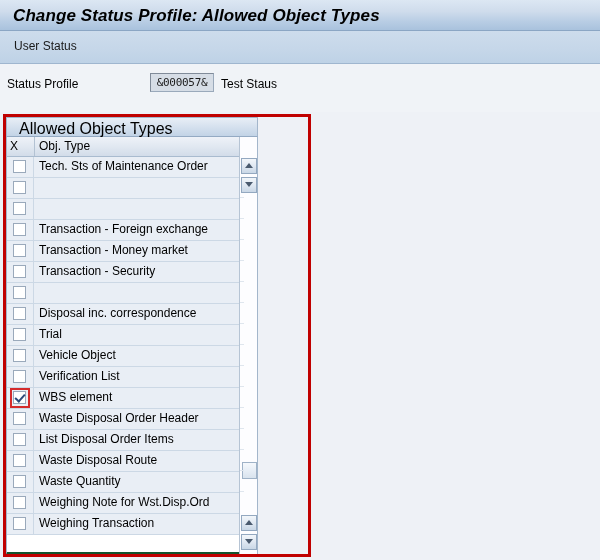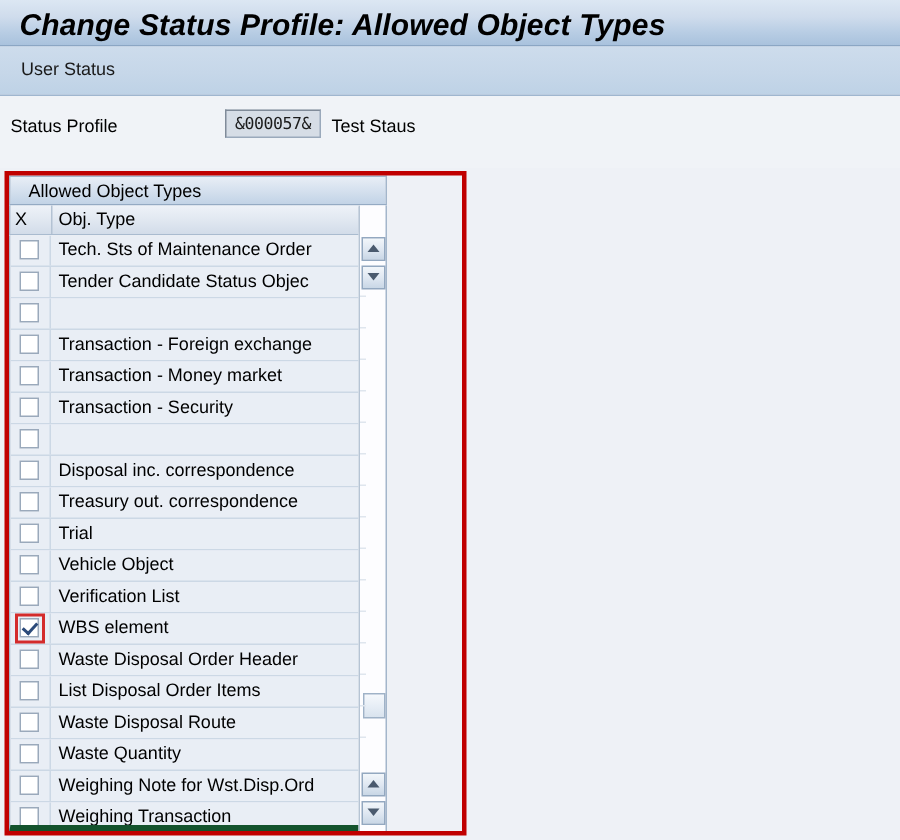--- a/index.html
+++ b/index.html
@@ -26,21 +26,21 @@
     height: 31px;
     background: linear-gradient(to bottom, #dce7f3 0%, #cfdcec 38%, #b8cde4 72%, #a9c2dd 100%);
     border-bottom: 1px solid #8ba6c4;
     box-sizing: border-box;
   }
   #title-bar .title-text {
     position: absolute;
     left: 13px;
     top: 6px;
     font-family: "Liberation Sans", sans-serif;
-    font-size: 20px;
+    font-size: 17px;
     font-weight: bold;
     font-style: italic;
     color: #000000;
     letter-spacing: 0.1px;
     white-space: nowrap;
   }
 
   
   #tab-strip {
     position: absolute;
@@ -140,21 +140,21 @@
     height: 20px;
     background: linear-gradient(to bottom, #e8eef6 0%, #d7e2ef 45%, #c2d3e6 100%);
     border: 1px solid #a3b6cb;
     border-bottom: 1px solid #94aac3;
     box-sizing: border-box;
   }
   #group-header .group-title {
     position: absolute;
     left: 12px;
     top: 2px;
-    font-size: 12px;
+    font-size: 16px;
     color: #000;
     white-space: nowrap;
   }
 
   
   #col-header {
     position: absolute;
     left: 0; top: 20px;
     width: 252px;
     height: 20px;
@@ -200,21 +200,21 @@
   
   #rows-viewport {
     position: absolute;
     left: 0;
     top: 40px;
     width: 252px;
     height: 398px;
     box-sizing: border-box;
     border-left: 1px solid #a3b6cb;
     border-right: 1px solid #a3b6cb;
-    border-bottom: 5px solid #14532d;
+    border-bottom: 3px solid #14532d;
     background: #ffffff;
     overflow: hidden;
   }
   .grid-row {
     position: relative;
     height: 21px;
     box-sizing: border-box;
     border-bottom: 1px solid #ccd8e5;
     background: #e9eef5;
     width: 232px;
@@ -363,21 +363,20 @@
       <div class="grid-row">
         <div class="cell-check">
           <div class="checkbox"></div>
         </div>
         <div class="cell-label">Tech. Sts of Maintenance Order</div>
       </div>
       <div class="grid-row">
         <div class="cell-check">
           <div class="checkbox"></div>
         </div>
-        <div class="cell-label">Tender Candidate Status Objec</div>
       </div>
       <div class="grid-row">
         <div class="cell-check">
           <div class="checkbox"></div>
         </div>
       </div>
       <div class="grid-row">
         <div class="cell-check">
           <div class="checkbox"></div>
         </div>
@@ -398,26 +397,20 @@
       <div class="grid-row">
         <div class="cell-check">
           <div class="checkbox"></div>
         </div>
       </div>
       <div class="grid-row">
         <div class="cell-check">
           <div class="checkbox"></div>
         </div>
         <div class="cell-label">Disposal inc. correspondence</div>
-      </div>
-      <div class="grid-row">
-        <div class="cell-check">
-          <div class="checkbox"></div>
-        </div>
-        <div class="cell-label">Treasury out. correspondence</div>
       </div>
       <div class="grid-row">
         <div class="cell-check">
           <div class="checkbox"></div>
         </div>
         <div class="cell-label">Trial</div>
       </div>
       <div class="grid-row">
         <div class="cell-check">
           <div class="checkbox"></div>

